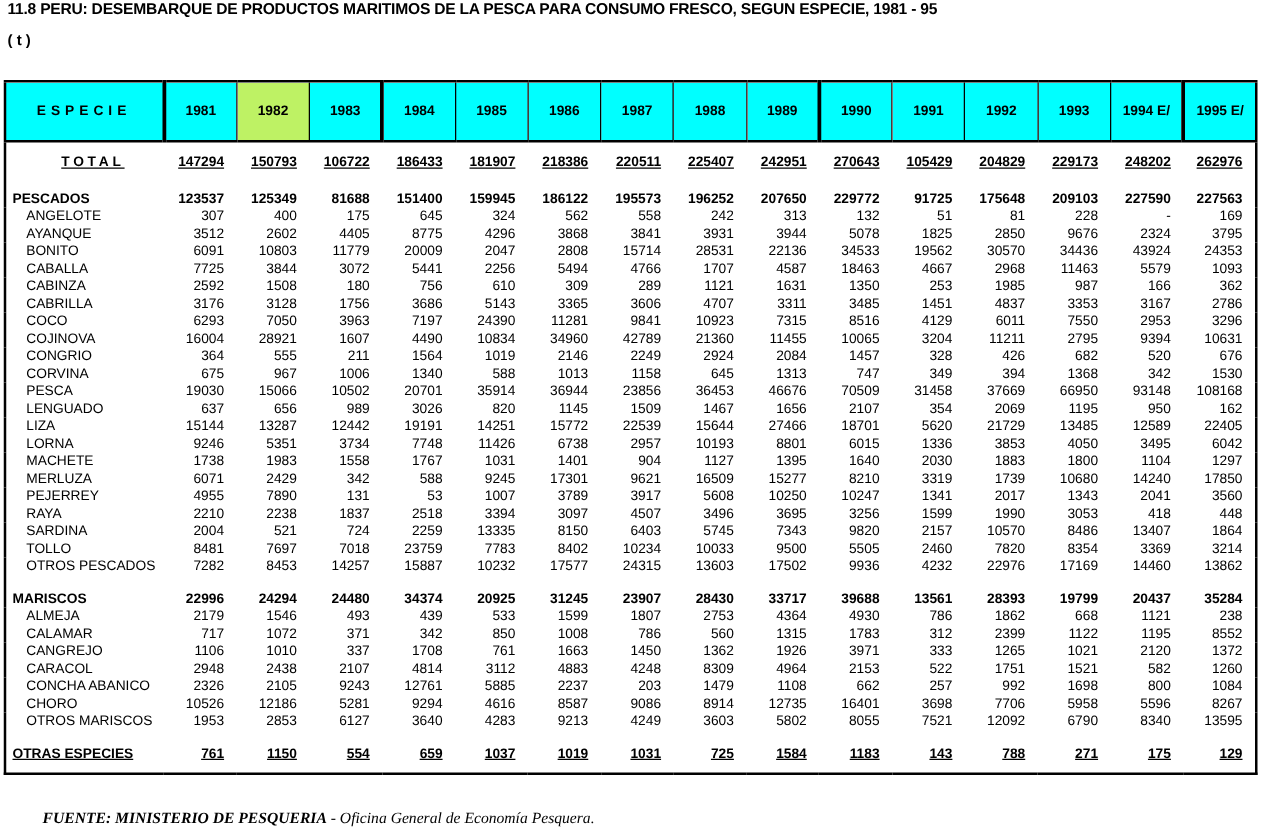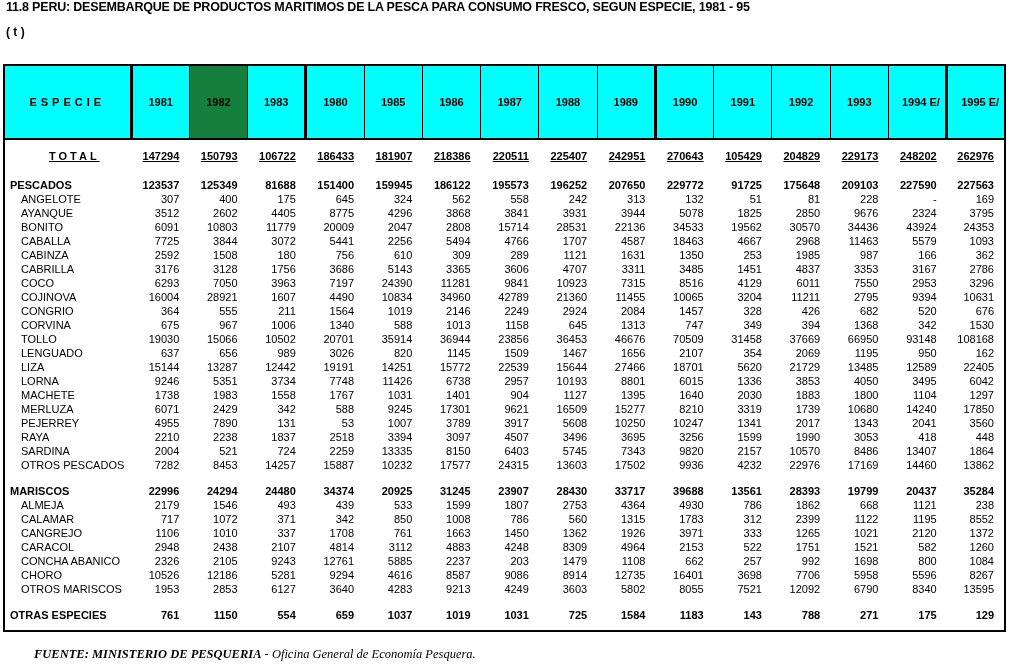--- a/index.html
+++ b/index.html
@@ -13,36 +13,36 @@
   }
   .subtitle{position:absolute;top:25px;left:6px;font-weight:bold;font-size:12px;}
   .table-wrap{position:absolute;top:64px;left:3px;}
   table{
     border-collapse:collapse;table-layout:fixed;width:1003px;background:#fff;
     border:2px solid #000;
   }
   col.col-especie{width:127px;}
   thead th{
     border:1px solid #000;border-top:2px solid #000;border-bottom:2px solid #000;
-    height:46px;font-size:11px;font-weight:bold;text-align:center;padding:13px;
+    height:46px;font-size:11px;font-weight:bold;text-align:center;padding:0;
     overflow:hidden;white-space:nowrap;
   }
   thead th.especie{letter-spacing:4px;}
   thead th.thick{border-left:3px solid #000;}
   tbody td{
     font-size:11px;line-height:12px;padding:1px 10px 1px 0;text-align:right;
     white-space:nowrap;overflow:hidden;
   }
   tbody td.label{text-align:left;padding-left:16px;padding-right:0;}
   tr.total td{font-weight:bold;padding-top:10px;padding-bottom:4px;text-decoration:underline;}
   tr.total td.label{letter-spacing:3px;padding-left:44px;margin-top:20px;}
   tr.group td{font-weight:bold;}
   tr.group td.label{padding-left:5px;}
   tr.spacer td{height:12px;padding:0;line-height:0;text-decoration:none;}
-  tbody tr:last-child td{padding-bottom:9px;}
+  tbody tr:last-child td{padding-bottom:9px;text-decoration:underline;}
   .footer{
     position:absolute;top:647px;left:6px;
     font-family:"Liberation Serif",serif;font-style:italic;font-size:12.5px;
     white-space:nowrap;
   }
   .footer .src-bold{font-weight:bold;margin-left:28px;}
 </style>
 </head>
 <body>
 
@@ -67,23 +67,23 @@
           <col class="col-year">
           <col class="col-year">
           <col class="col-year">
           <col class="col-year">
           <col class="col-year">
         </colgroup>
       <thead id="thead">
           <tr>
             <th class="especie" style="background: rgb(0, 255, 255);">ESPECIE</th>
             <th class="year thick" style="background: rgb(0, 255, 255);">1981</th>
-            <th class="year" style="background: #15803d;">1982</th>
+            <th class="year" style="background: #bef264;">1982</th>
             <th class="year" style="background: rgb(0, 255, 255);">1983</th>
-            <th class="year thick" style="background: rgb(0, 255, 255);">1980</th>
+            <th class="year thick" style="background: rgb(0, 255, 255);">1984</th>
             <th class="year" style="background: rgb(0, 255, 255);">1985</th>
             <th class="year" style="background: rgb(0, 255, 255); margin-left: 18px;">1986</th>
             <th class="year" style="background: rgb(0, 255, 255);">1987</th>
             <th class="year" style="background: rgb(0, 255, 255);">1988</th>
             <th class="year" style="background: rgb(0, 255, 255);">1989</th>
             <th class="year thick" style="background: rgb(0, 255, 255);">1990</th>
             <th class="year" style="background: rgb(0, 255, 255);">1991</th>
             <th class="year" style="background: rgb(0, 255, 255);">1992</th>
             <th class="year" style="background: rgb(0, 255, 255);">1993</th>
             <th class="year" style="background: rgb(0, 255, 255);">1994 E/</th>
@@ -304,21 +304,21 @@
             <td>645</td>
             <td>1313</td>
             <td>747</td>
             <td>349</td>
             <td>394</td>
             <td>1368</td>
             <td>342</td>
             <td>1530</td>
           </tr>
           <tr class="item">
-            <td class="label">TOLLO</td>
+            <td class="label">PESCA</td>
             <td>19030</td>
             <td>15066</td>
             <td>10502</td>
             <td>20701</td>
             <td>35914</td>
             <td>36944</td>
             <td>23856</td>
             <td>36453</td>
             <td>46676</td>
             <td>70509</td>
@@ -464,20 +464,38 @@
             <td>8150</td>
             <td>6403</td>
             <td>5745</td>
             <td>7343</td>
             <td>9820</td>
             <td>2157</td>
             <td>10570</td>
             <td>8486</td>
             <td>13407</td>
             <td>1864</td>
+          </tr>
+          <tr class="item">
+            <td class="label">TOLLO</td>
+            <td>8481</td>
+            <td>7697</td>
+            <td>7018</td>
+            <td>23759</td>
+            <td>7783</td>
+            <td>8402</td>
+            <td>10234</td>
+            <td>10033</td>
+            <td>9500</td>
+            <td>5505</td>
+            <td>2460</td>
+            <td>7820</td>
+            <td>8354</td>
+            <td>3369</td>
+            <td>3214</td>
           </tr>
           <tr class="item">
             <td class="label">OTROS PESCADOS</td>
             <td>7282</td>
             <td>8453</td>
             <td>14257</td>
             <td>15887</td>
             <td>10232</td>
             <td>17577</td>
             <td>24315</td>

